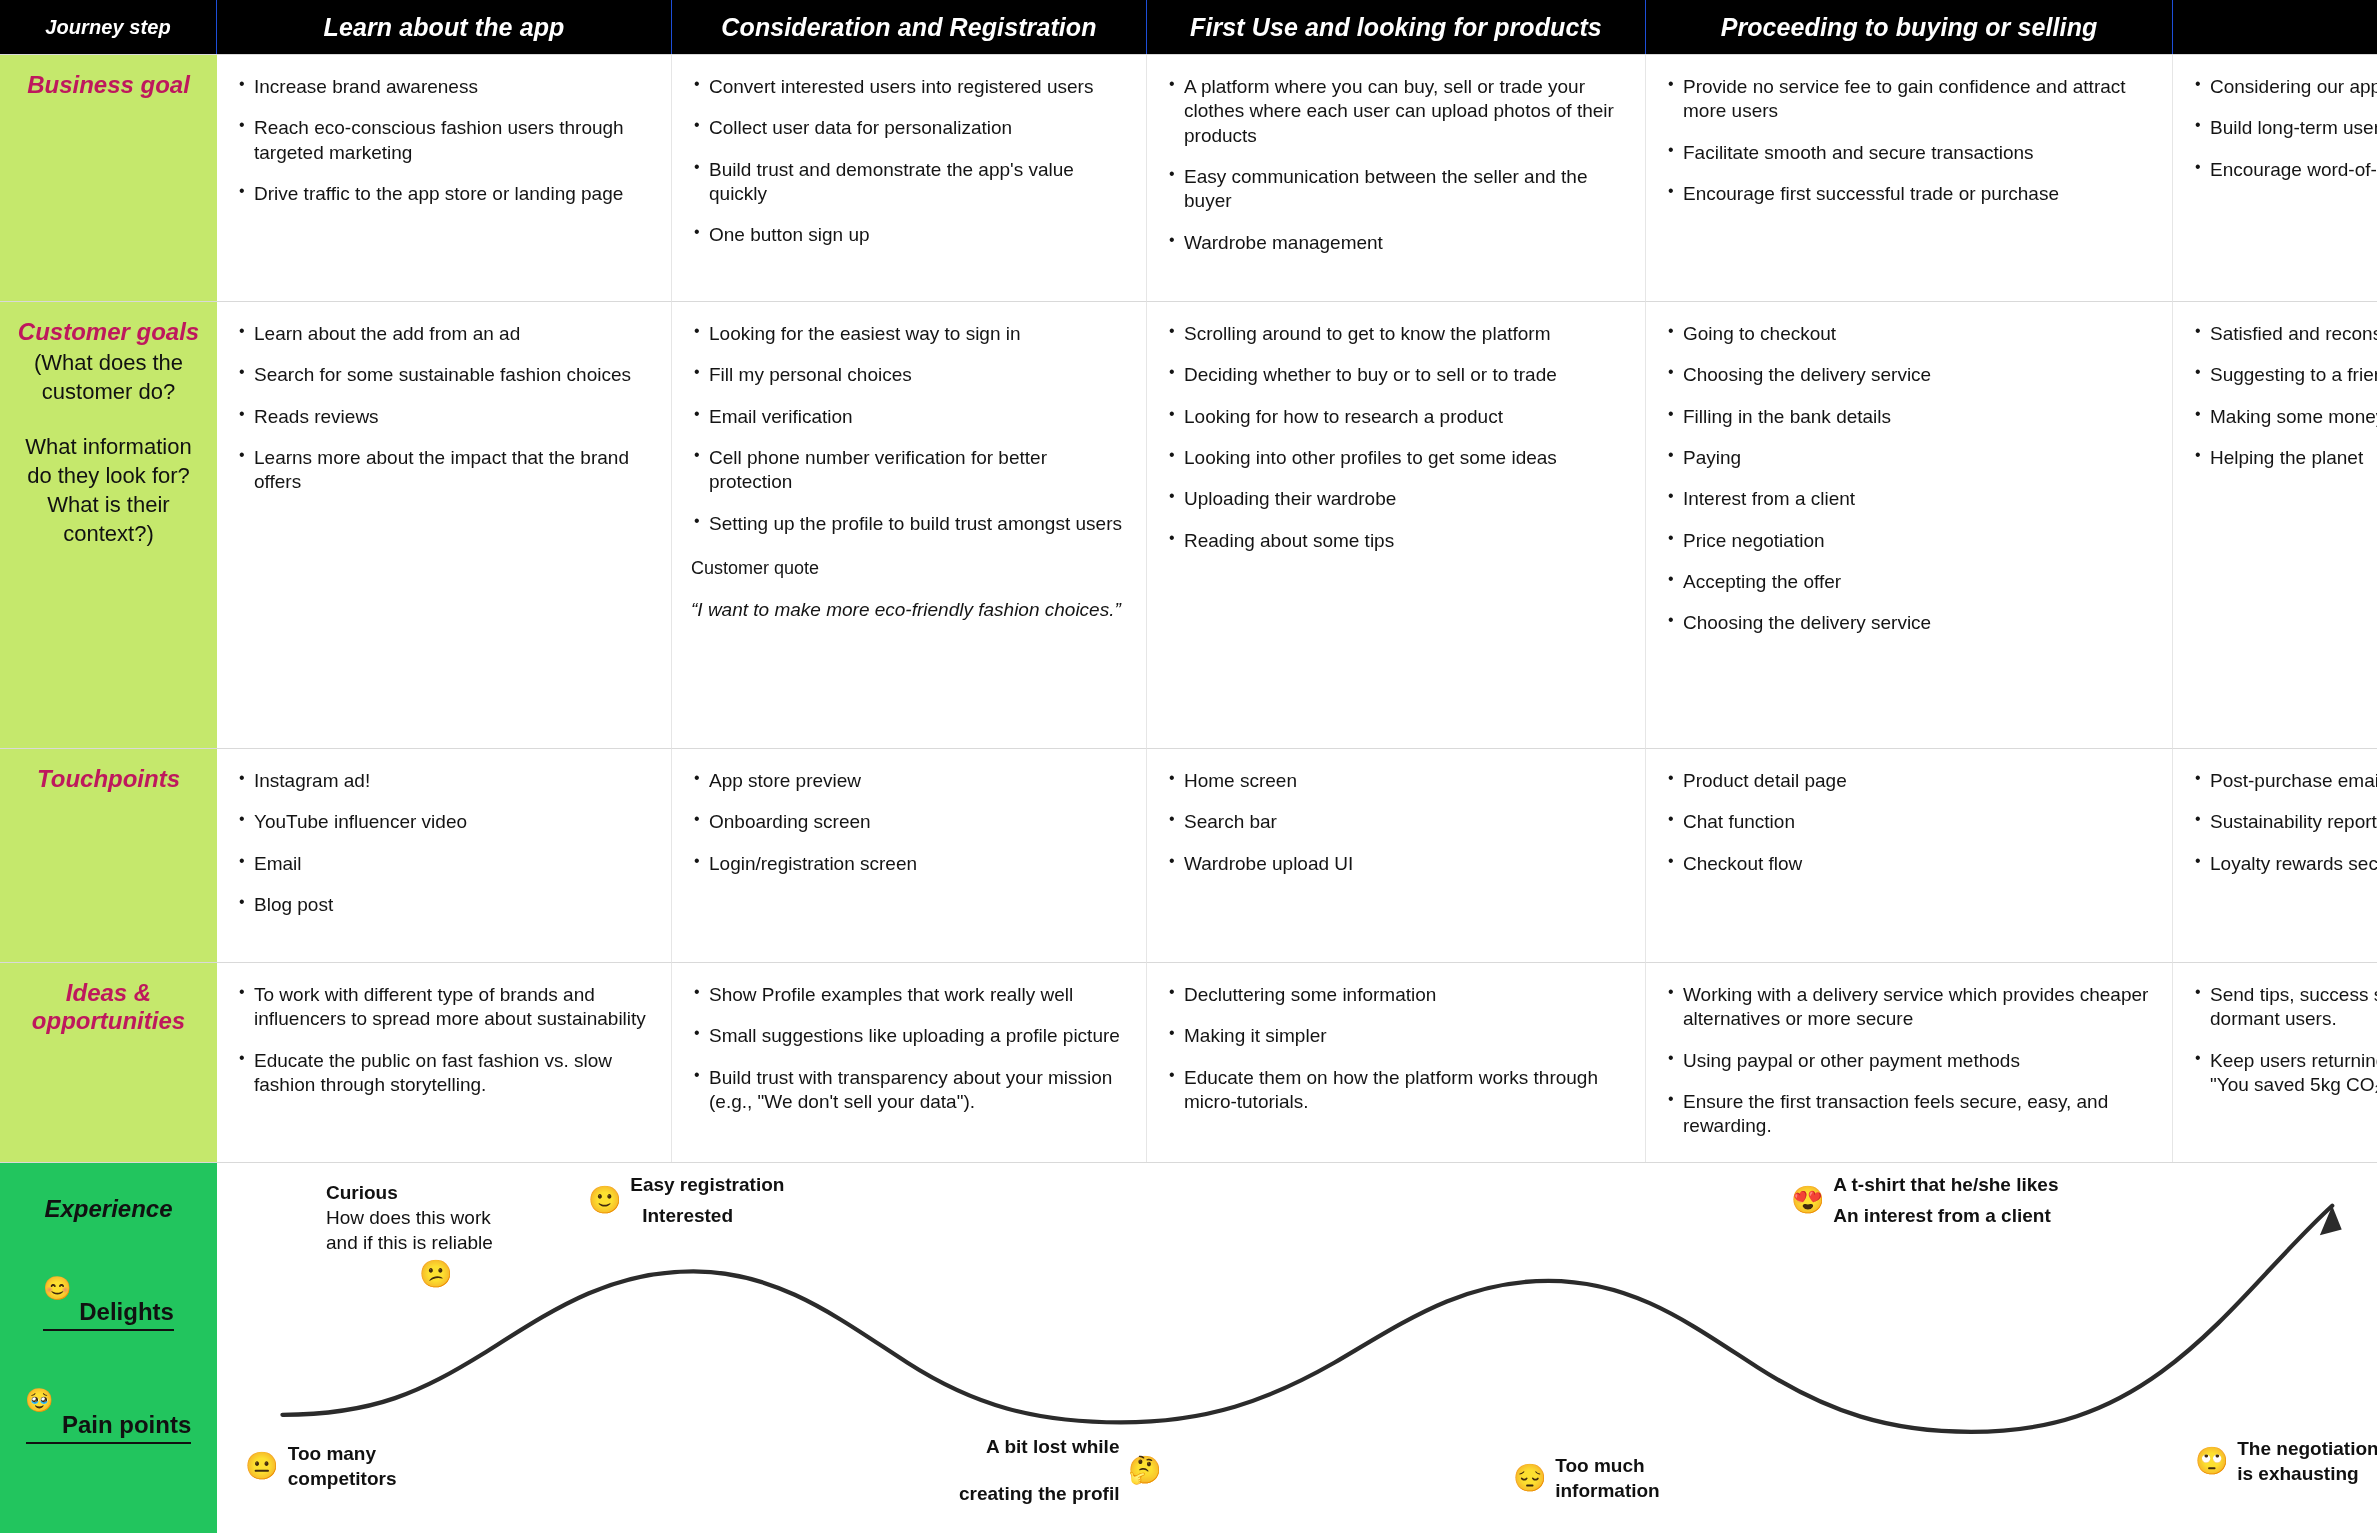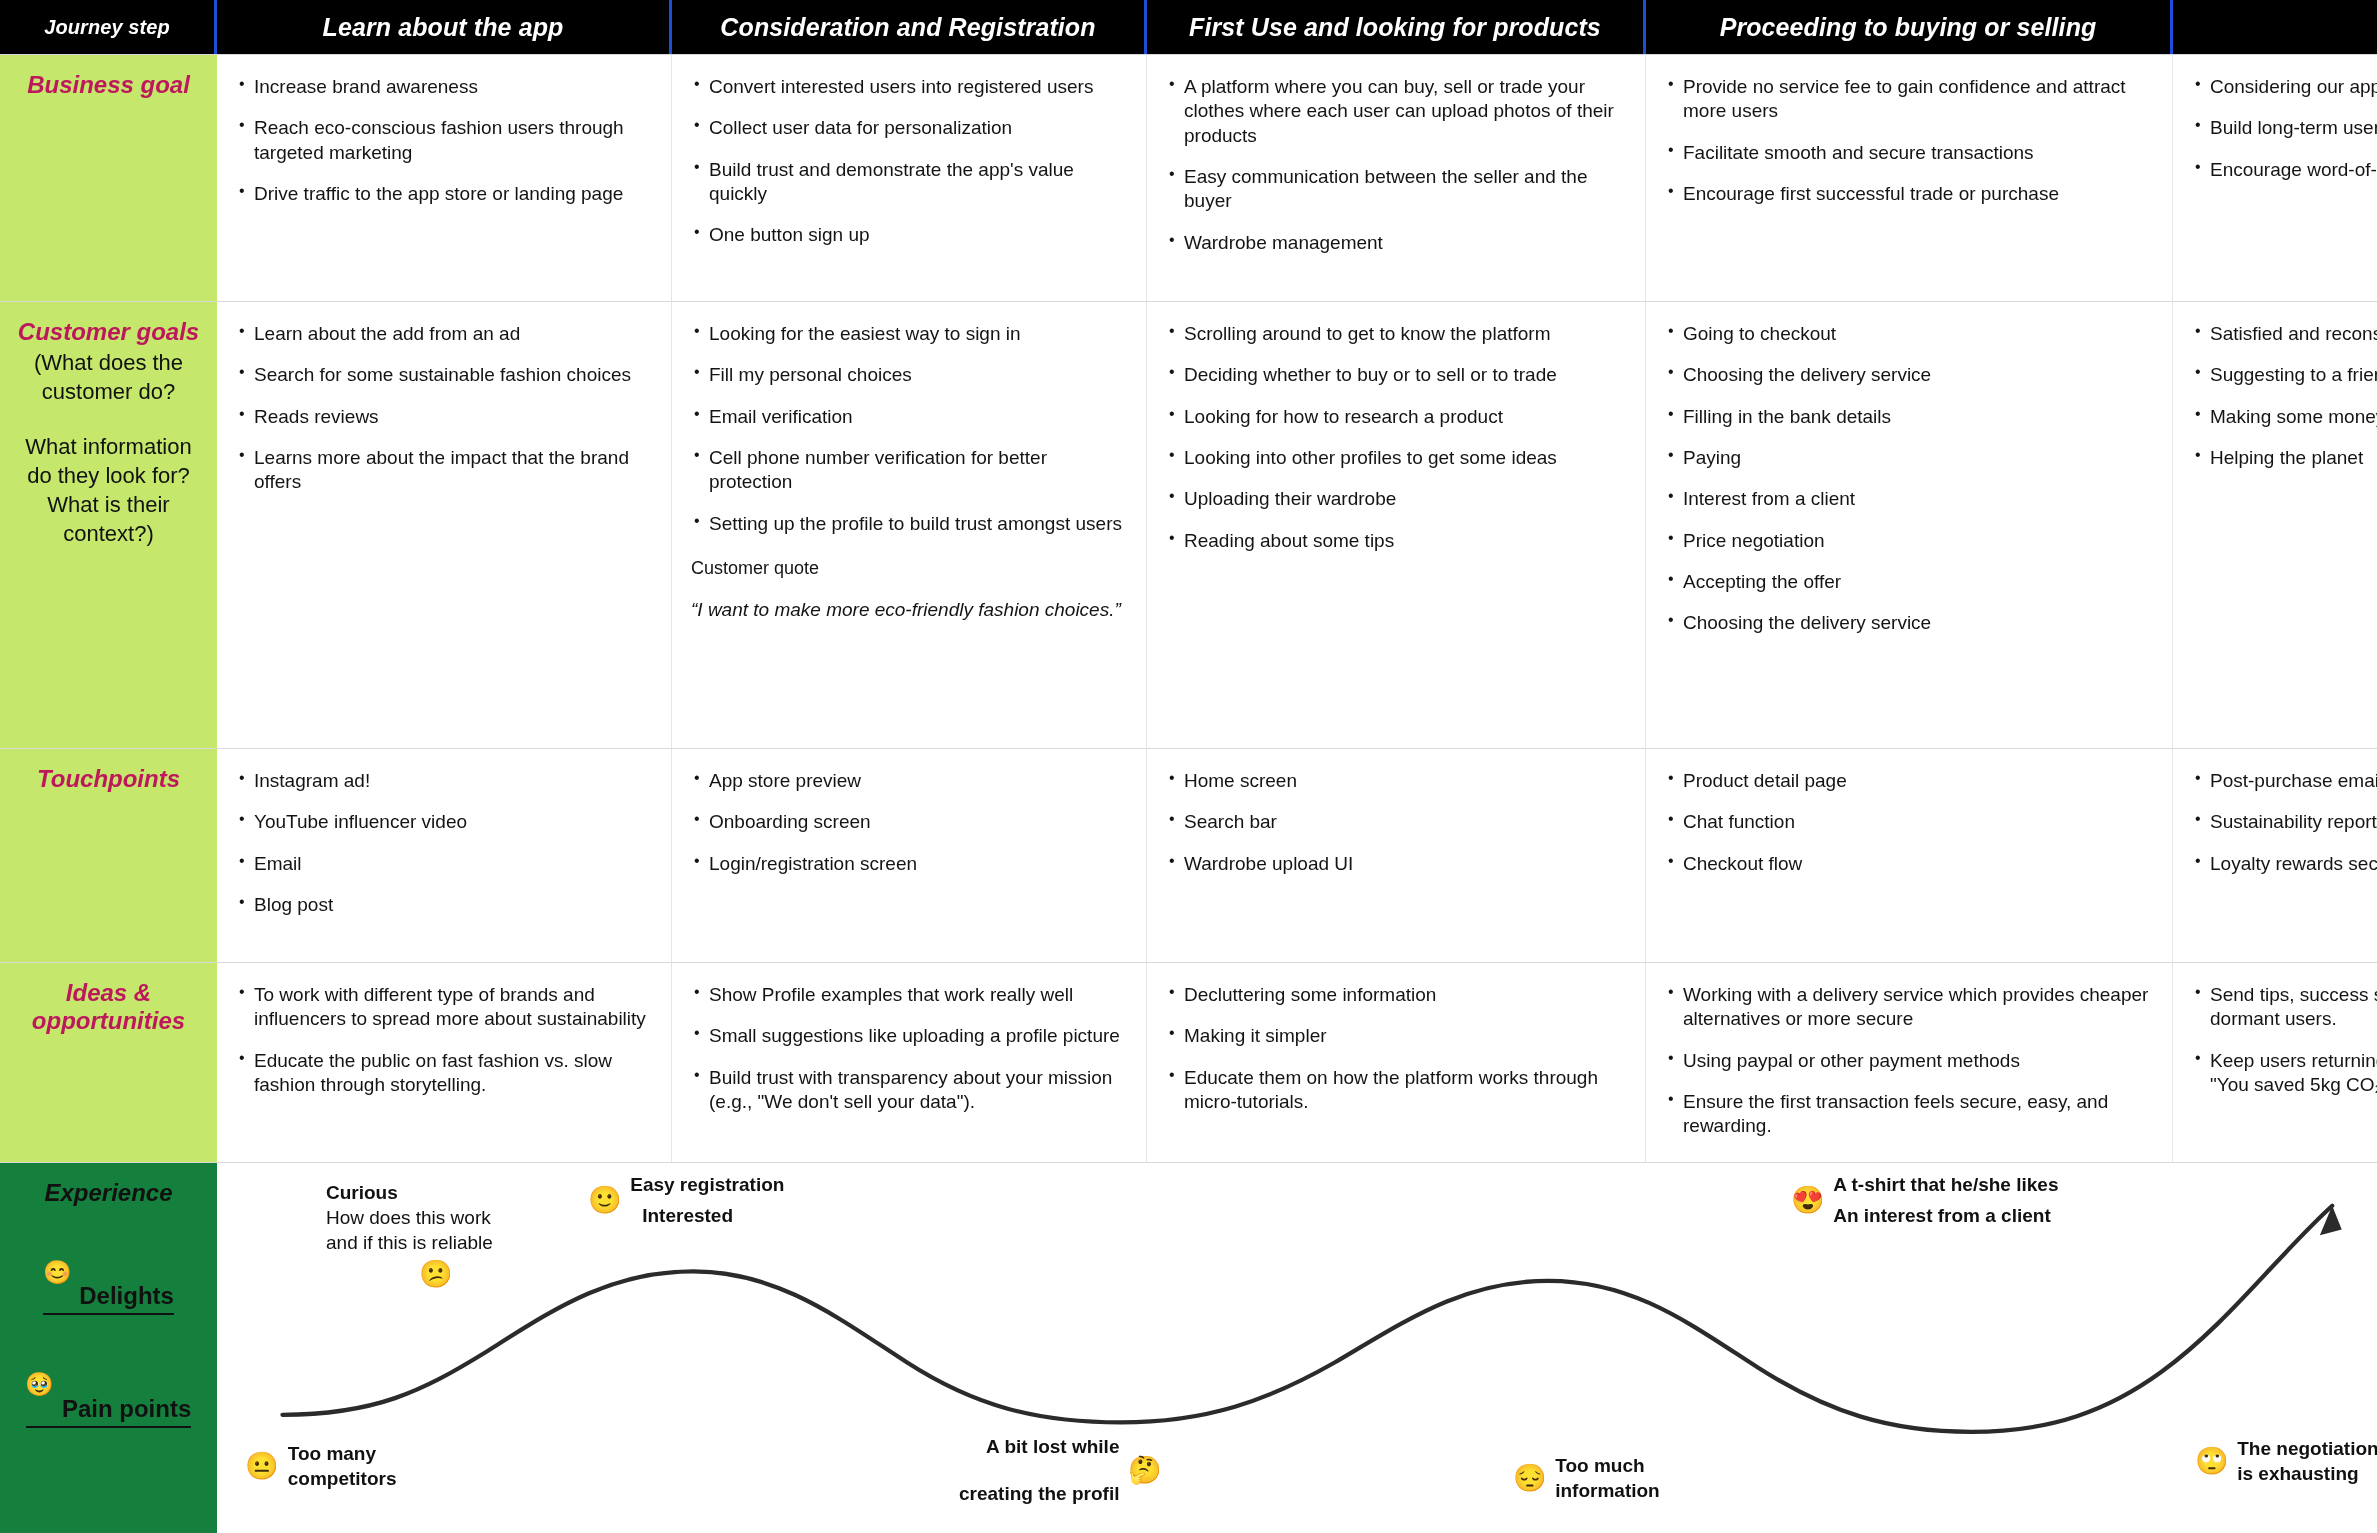--- a/index.html
+++ b/index.html
@@ -25,21 +25,21 @@
     color: #ffffff;
     display: flex;
     align-items: center;
     justify-content: center;
     font-style: italic;
     font-weight: bold;
     font-size: 25px;
     letter-spacing: 0.1px;
     text-align: center;
     padding: 0 5.7px;
-    border-right: 3px solid #1d4ed8;
+    border-right: 1px solid #1d4ed8;
   }
   .hdr.first { font-size: 20px; }
   .hdr.last { border-right: none; }
 
   
   .rowlabel {
     background: #c5e86c;
     display: flex;
     flex-direction: column;
     align-items: center;
@@ -96,26 +96,26 @@
   }
   .quote-text {
     font-size: 19px;
     font-style: italic;
     color: #141414;
     margin-top: 20px;
   }
 
   
   .exp-label {
-    background: #15803d;
+    background: #22c55e;
     border-top: 1px solid #d9d9d9;
     display: flex;
     flex-direction: column;
     align-items: center;
-    padding-top: 16px;
+    padding-top: 32px;
   }
   .exp-label .title {
     font-style: italic;
     font-weight: bold;
     font-size: 24px;
     color: #111111;
   }
   .legend {
     display: flex;
     align-items: center;

